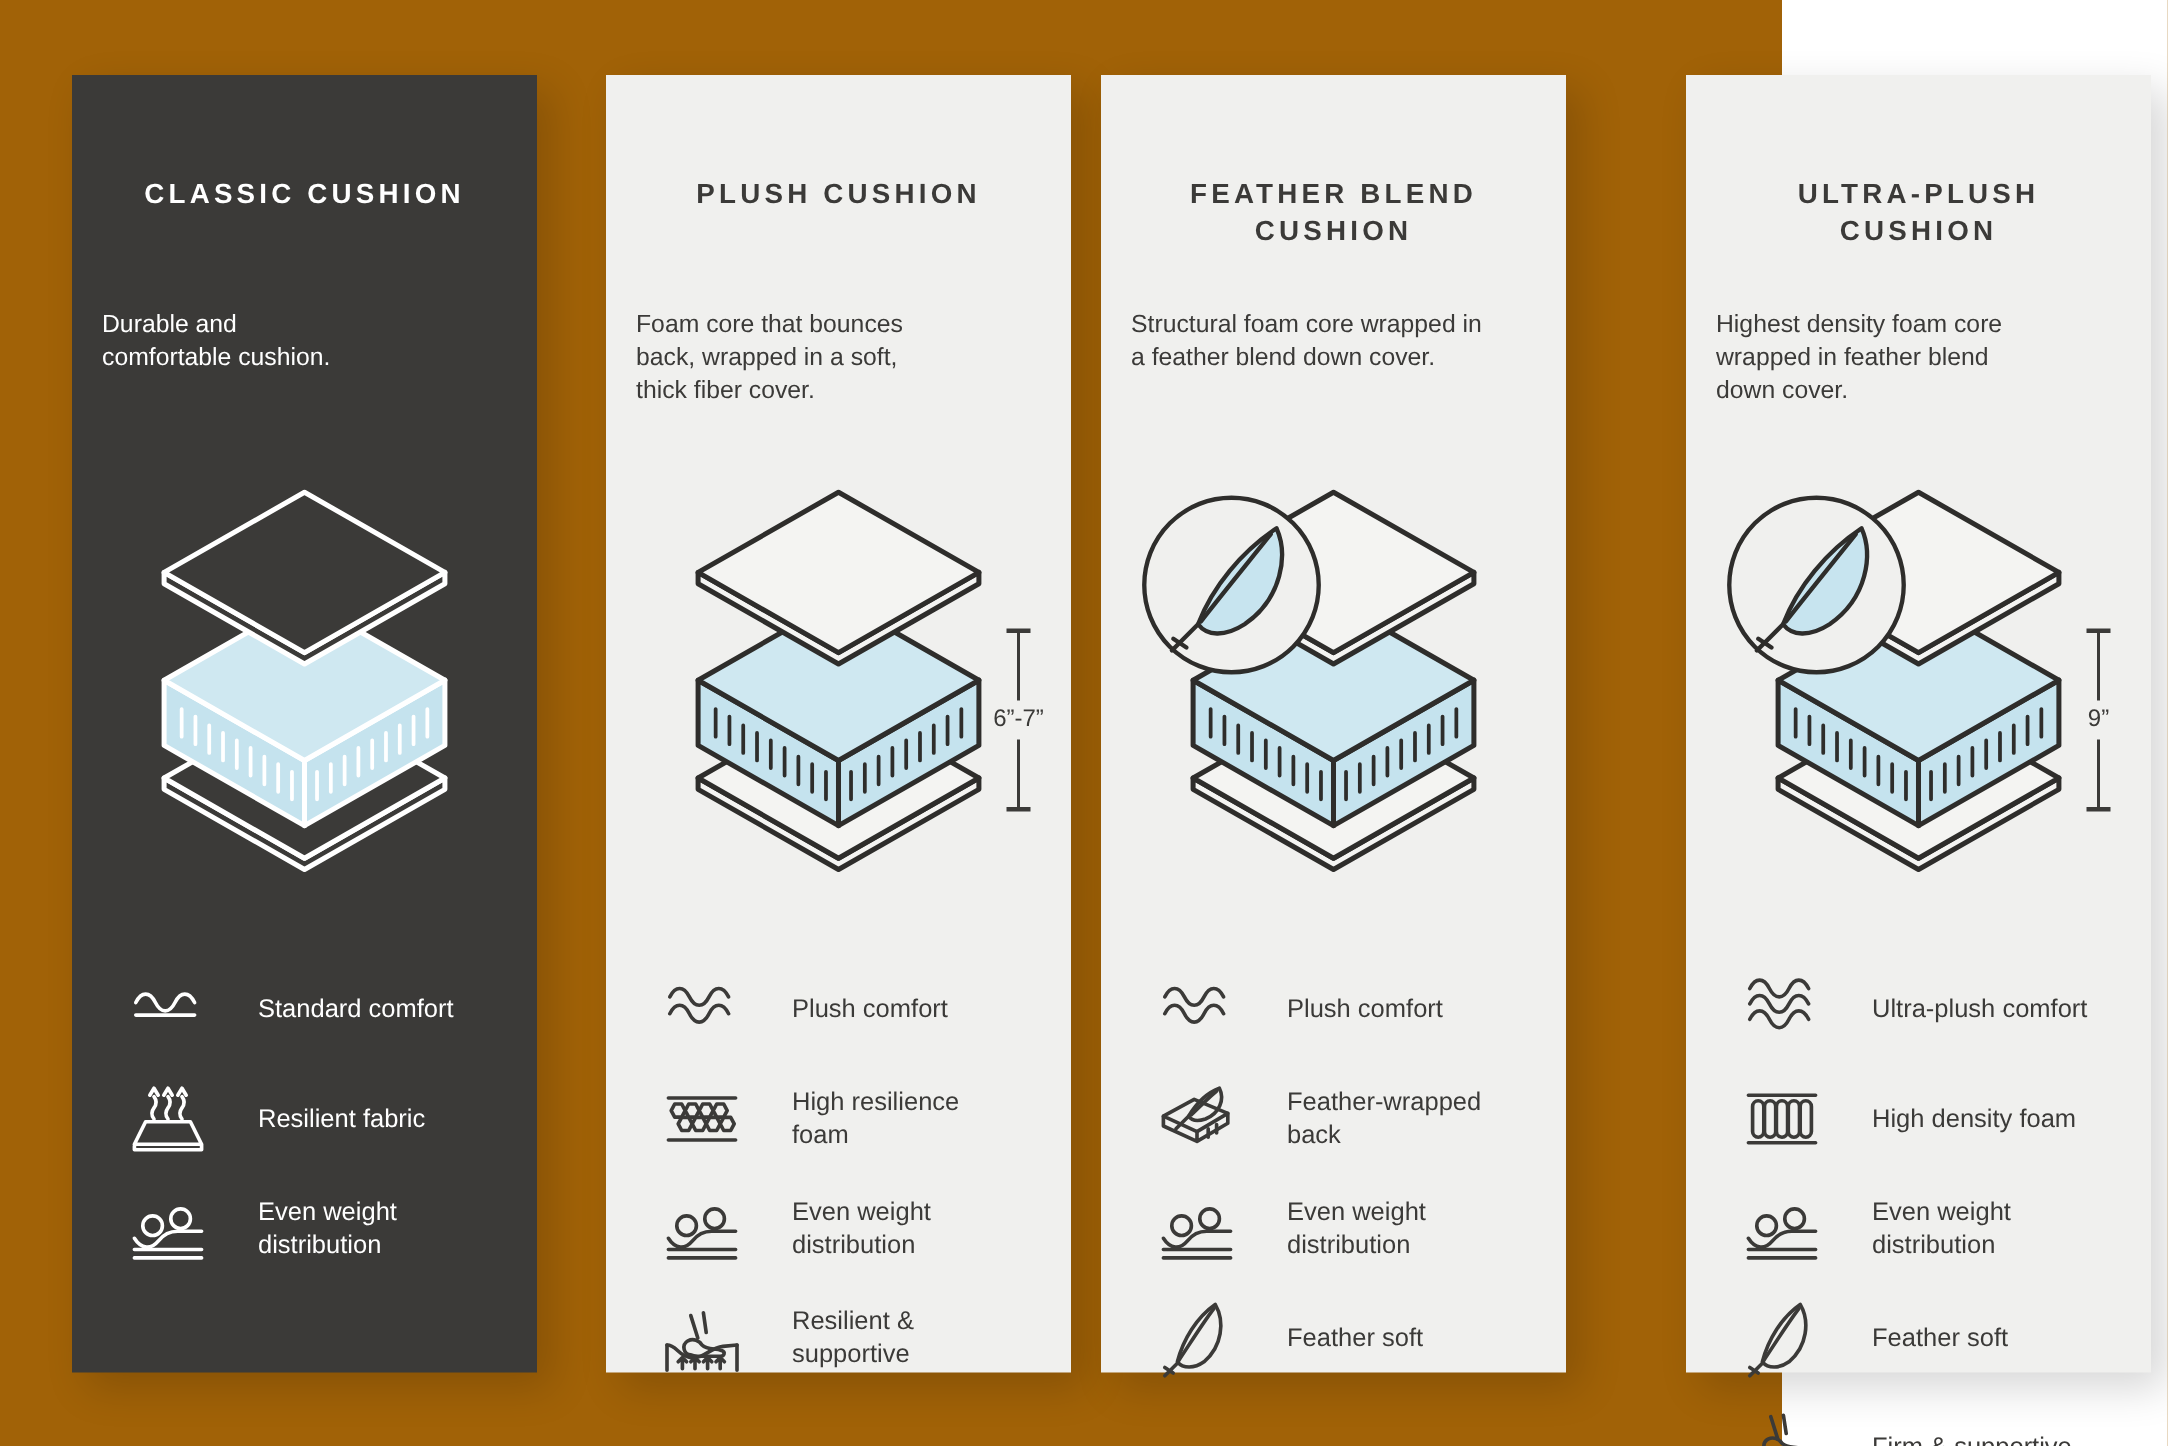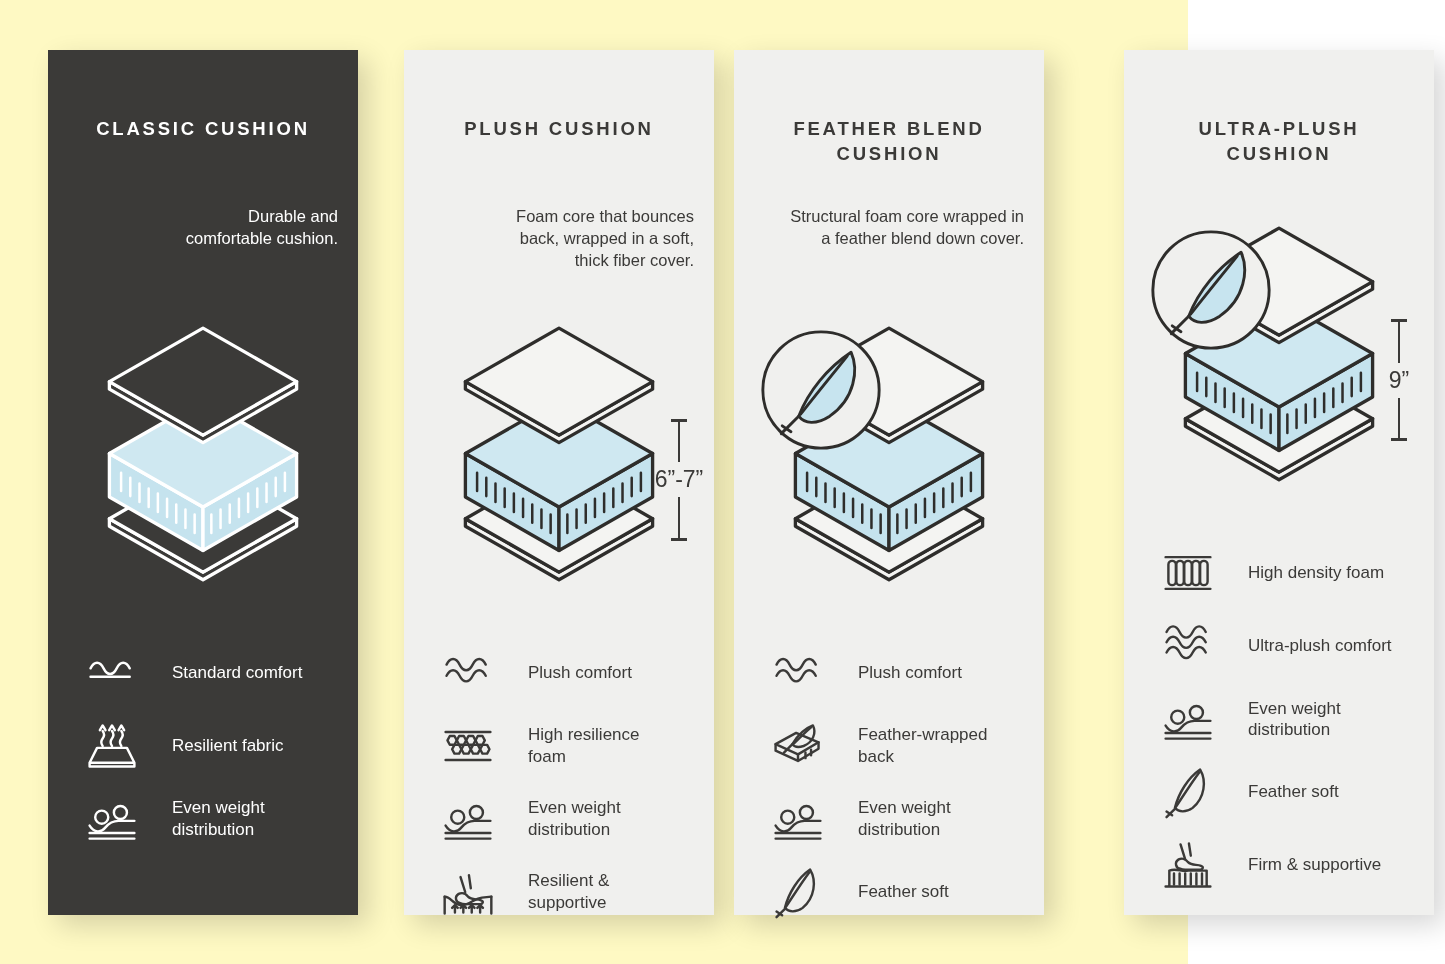--- a/index.html
+++ b/index.html
@@ -1,35 +1,35 @@
 <!DOCTYPE html>
 <html><head>
 <meta charset="utf-8">
 <style>
   html,body{margin:0;padding:0;background:#ffffff;width:1445px;height:964px;overflow:hidden;
     font-family:"Liberation Sans", sans-serif;}
-  .board{position:relative;width:1188px;height:964px;background:#fef9c3;}
+  .board{position:relative;width:1188px;height:964px;background:#a16207;}
   .panel{position:absolute;top:50px;width:310px;height:865px;box-sizing:border-box;
     padding:52px 36px 0;background:var(--bg);box-shadow:10px 10px 26px rgba(0,0,0,0.16);
     --bg:#f0f0ee; --text:#3b3a38; --stroke:#2e2d2b; --slab:#f4f4f2;
     --foam-top:#cfe8f1; --foam-side:#c5e3ee;}
   .panel.dark{--bg:#3b3a38; --text:#ffffff; --stroke:#ffffff; --slab:#3b3a38;}
   .p1{left:48px;}.p2{left:404px;}.p3{left:734px;}.p4{left:1124px;}
   .title{height:72px;color:var(--text);font-size:18.5px;font-weight:bold;letter-spacing:2.8px;
     text-align:center;white-space:pre-line;line-height:1.35;}
-  .desc{height:84px;color:var(--text);font-size:16.5px;line-height:1.35;text-align:right;
+  .desc{height:84px;color:var(--text);font-size:16.5px;line-height:1.35;text-align:left;
     white-space:pre-line;margin:0 -16px;}
   .illo{position:relative;width:238px;height:312px;margin:0 auto;}
   .cushion{display:block;width:234px;height:261px;margin:34px auto 0;}
   .badge{position:absolute;left:-12px;top:4px;width:126px;height:126px;}
   .dim{position:absolute;right:-12px;top:96px;height:122px;width:22px;display:flex;
     flex-direction:column;align-items:center;}
   .cap{width:16px;height:3px;background:#3b3a38;flex:none;}
   .dline{width:2.5px;flex:1;background:#3b3a38;}
-  .dlabel{flex:none;font-size:23px;color:#3b3a38;padding:4px 0;white-space:nowrap;}
+  .dlabel{flex:none;font-size:16px;color:#3b3a38;padding:4px 0;white-space:nowrap;}
   .features{margin-top:10px;}
   .feat{display:flex;align-items:center;gap:32px;margin-bottom:17px;min-height:45px;}
   .fi{width:56px;height:56px;flex:none;color:var(--text);}
   .fi *{fill:none;stroke:currentColor;stroke-width:2.6;stroke-linecap:round;stroke-linejoin:round;}
   .flabel{color:var(--text);font-size:17px;line-height:1.28;white-space:pre-line;}
   .cushion-shape{fill:var(--slab);stroke:var(--stroke);stroke-width:4;stroke-linejoin:round;}
   .foam-top{fill:var(--foam-top);stroke:var(--stroke);stroke-width:4;stroke-linejoin:round;}
   .foam-side{fill:var(--foam-side);stroke:var(--stroke);stroke-width:4;stroke-linejoin:round;}
   .ticks{fill:none;stroke:var(--stroke);stroke-width:3;stroke-linecap:round;}
   .badge-circle{fill:var(--bg);stroke:var(--stroke);stroke-width:3;}
@@ -259,47 +259,50 @@
             <use href="#icon-feather"></use>
           </svg>
         <span class="flabel">Feather soft</span>
       </div>
     </div>
   </section>
 
   <section class="panel p4">
     <h2 class="title">ULTRA-PLUSH
 CUSHION</h2>
+    <p class="desc">Highest density foam core
+wrapped in feather blend
+down cover.</p>
     <div class="illo">
       <svg class="cushion">
           <use href="#cushion"></use>
         </svg>
       <svg class="badge">
           <use href="#badge-feather"></use>
         </svg>
       <div class="dim">
         <div class="cap"></div>
         <div class="dline"></div>
         <div class="dlabel">9”</div>
         <div class="dline"></div>
         <div class="cap"></div>
       </div>
     </div>
     <div class="features">
       <div class="feat">
         <svg class="fi">
+            <use href="#icon-wave-3"></use>
+          </svg>
+        <span class="flabel">Ultra-plush comfort</span>
+      </div>
+      <div class="feat">
+        <svg class="fi">
             <use href="#icon-pills"></use>
           </svg>
         <span class="flabel">High density foam</span>
-      </div>
-      <div class="feat">
-        <svg class="fi">
-            <use href="#icon-wave-3"></use>
-          </svg>
-        <span class="flabel">Ultra-plush comfort</span>
       </div>
       <div class="feat">
         <svg class="fi">
             <use href="#icon-weight"></use>
           </svg>
         <span class="flabel">Even weight
 distribution</span>
       </div>
       <div class="feat">
         <svg class="fi">

